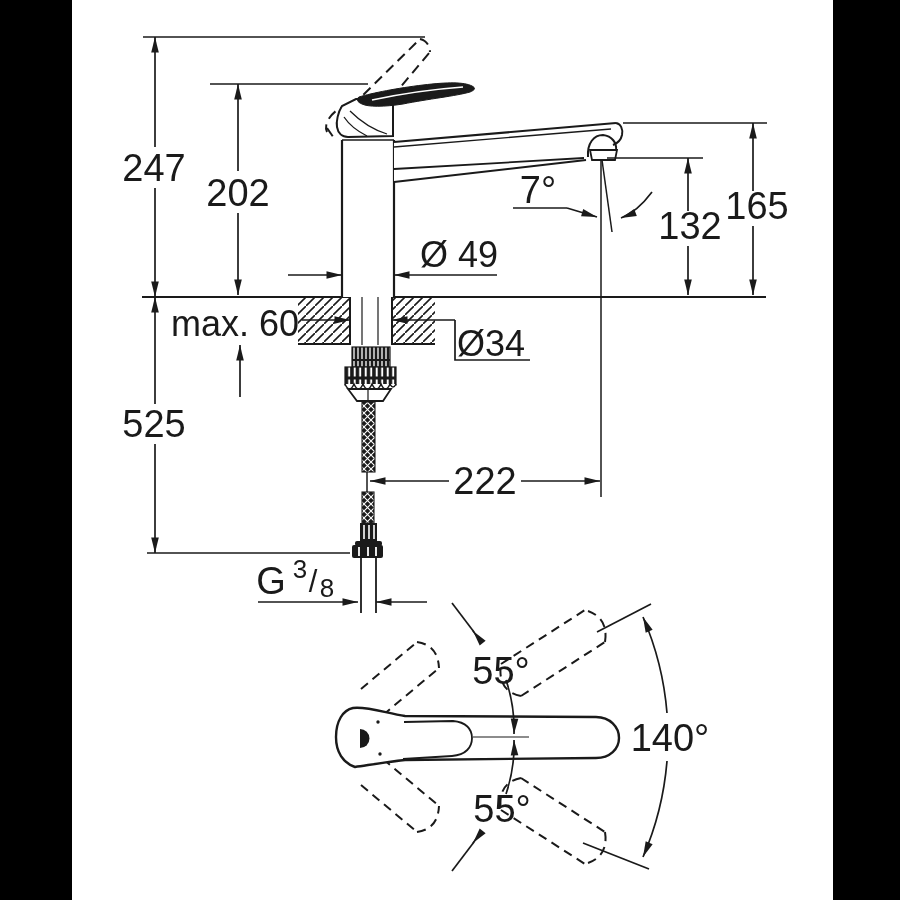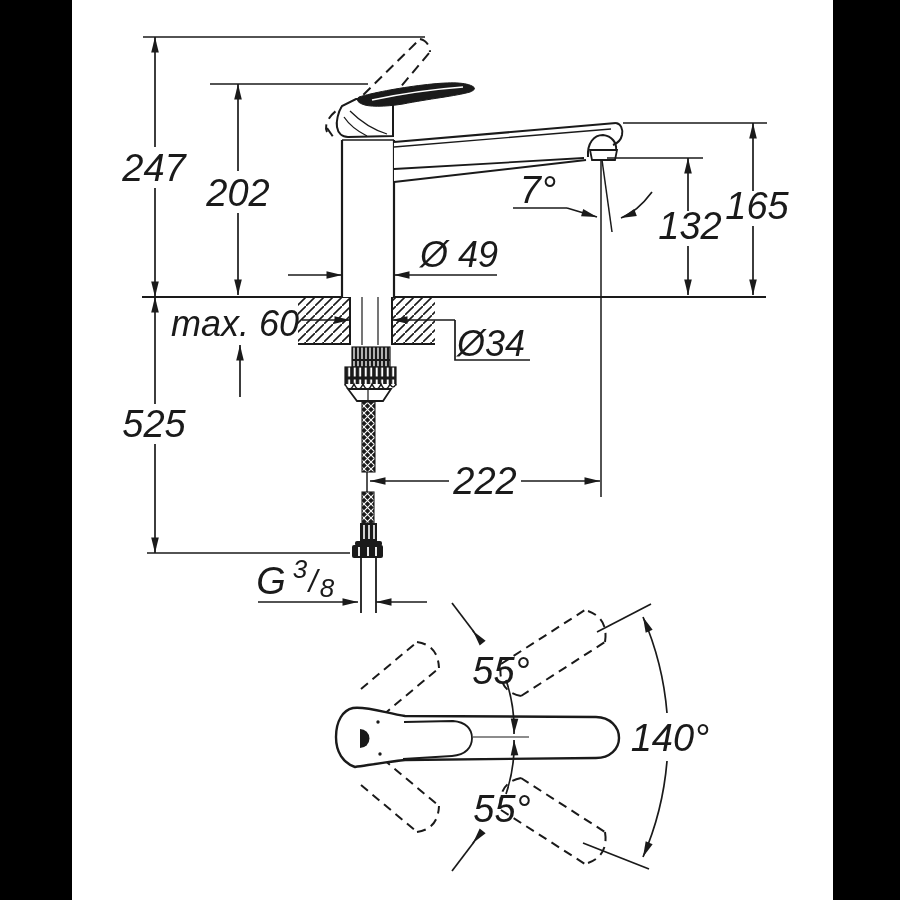--- a/index.html
+++ b/index.html
@@ -1,16 +1,16 @@
 <!DOCTYPE html>
 <html><head>
 <meta charset="utf-8">
 <style>
   html,body{margin:0;padding:0;background:#fff;width:900px;height:900px;overflow:hidden;}
-  .stage{position:relative;width:900px;height:900px;background:#ffffff;font-style:italic;}
+  .stage{position:relative;width:900px;height:900px;background:#ffffff;}
   svg{display:block}
   text{font-family:"Liberation Sans","DejaVu Sans",sans-serif;fill:#1a1a1a;}
   .dim{font-size:38px;text-anchor:middle;}
   .dim36{font-size:36px;text-anchor:middle;}
   .frac{font-size:26px;text-anchor:middle;}
   .slash{font-size:31px;text-anchor:middle;}
 </style>
 </head>
 <body>
 

